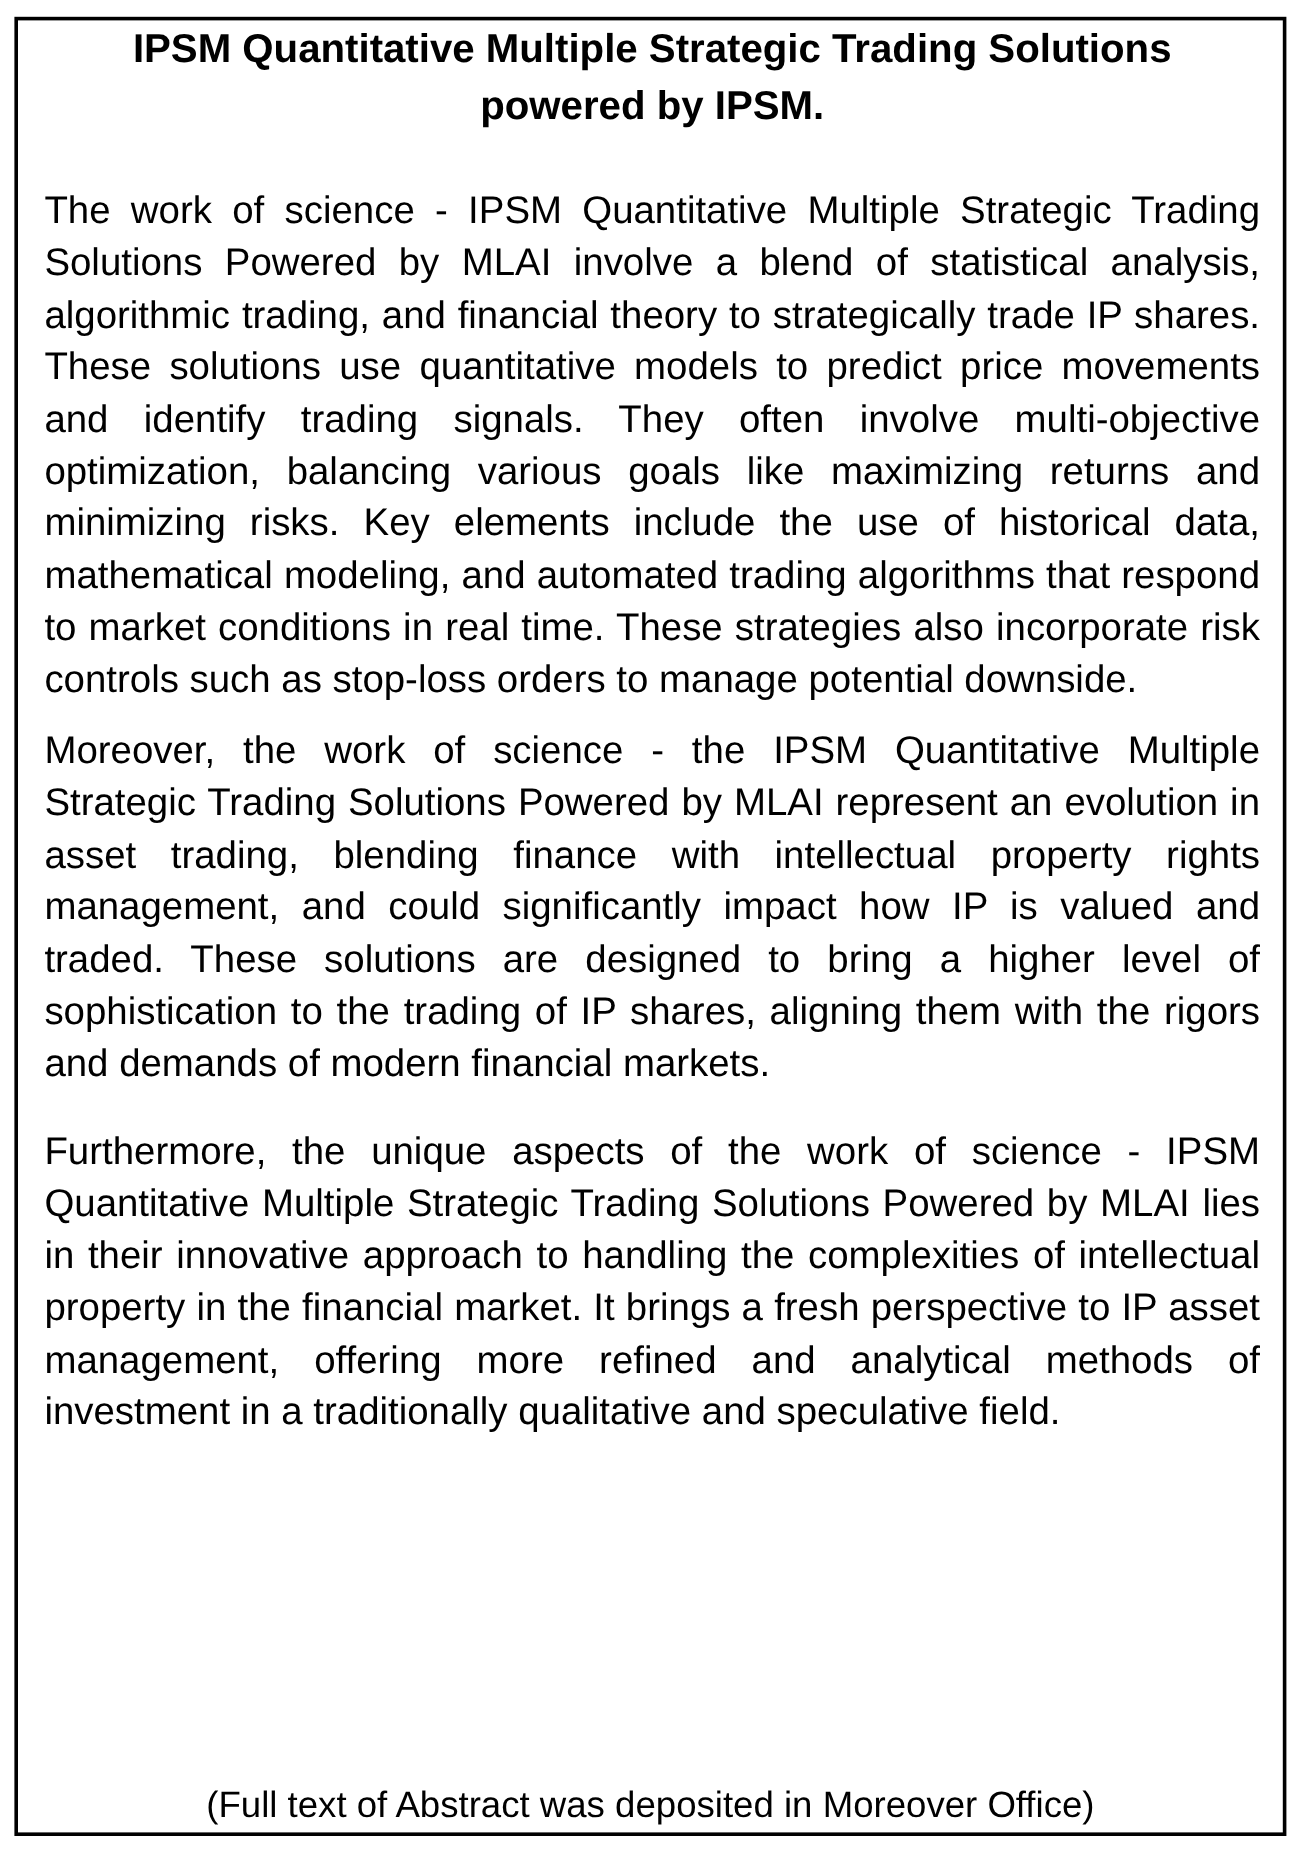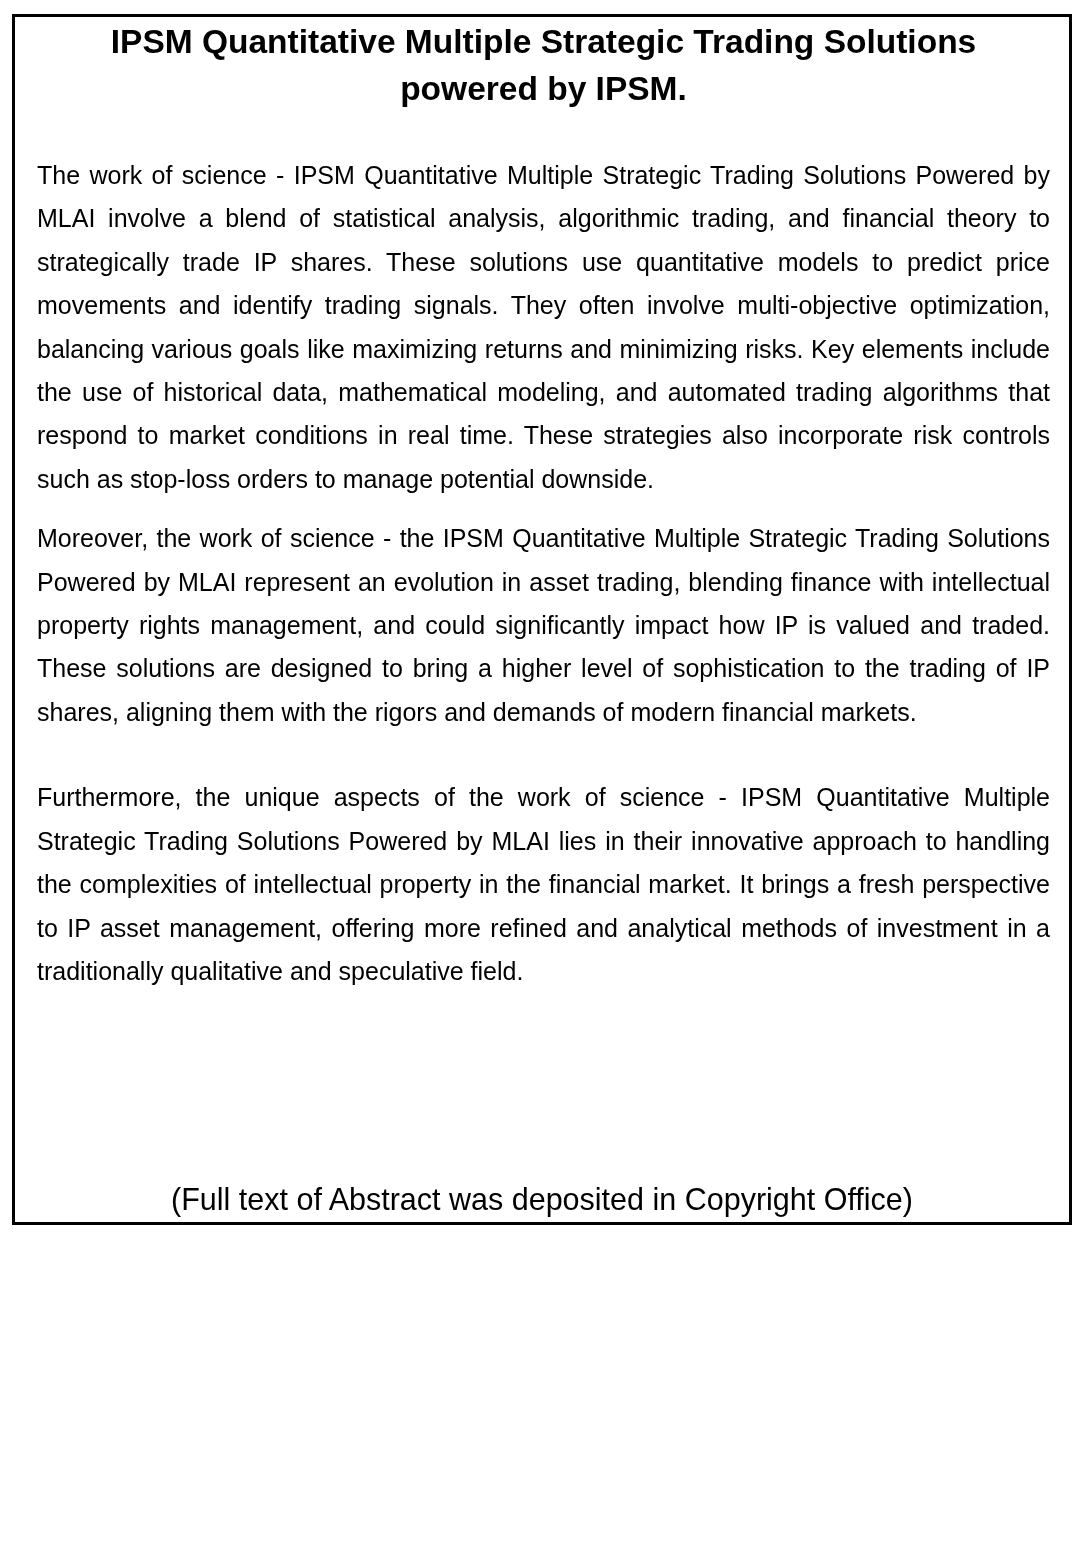--- a/index.html
+++ b/index.html
@@ -13,41 +13,41 @@
     width: 1080px;
     height: 1543px;
     background: #ffffff;
     overflow: hidden;
   }
   .frame {
     position: absolute;
     left: 12px;
     top: 14px;
     width: 1060px;
-    height: 1211px;
+    height: 1516px;
     border: 3px solid #000000;
     padding: 0 19px 0 22px;
   }
   .doc-title {
     margin-top: 1px;
     font-size: 33.5px;
     font-weight: 700;
     line-height: 47px;
     text-align: center;
     letter-spacing: 0;
   }
   .para {
-    font-size: 25px;
+    font-size: 32px;
     line-height: 43.4px;
     text-align: justify;
     text-justify: inter-word;
   }
   .para-1 { margin-top: 42px; }
   .para-2 { margin-top: 16px; }
-  .para-3 { margin-top: 42px; }
+  .para-3 { margin-top: 30px; }
   .deposit-note {
     position: absolute;
     left: 0;
     right: 0;
     bottom: 1px;
     font-size: 30.5px;
     line-height: 43.4px;
     text-align: center;
   }
 </style>
@@ -61,16 +61,16 @@
       <div>IPSM Quantitative Multiple Strategic Trading Solutions</div>
       <div>powered by IPSM.</div>
     </div>
 
     <p class="para para-1">The work of science - IPSM Quantitative Multiple Strategic Trading Solutions Powered by MLAI involve a blend of statistical analysis, algorithmic trading, and financial theory to strategically trade IP shares. These solutions use quantitative models to predict price movements and identify trading signals. They often involve multi-objective optimization, balancing various goals like maximizing returns and minimizing risks. Key elements include the use of historical data, mathematical modeling, and automated trading algorithms that respond to market conditions in real time. These strategies also incorporate risk controls such as stop-loss orders to manage potential downside.</p>
 
     <p class="para para-2">Moreover, the work of science - the IPSM Quantitative Multiple Strategic Trading Solutions Powered by MLAI represent an evolution in asset trading, blending finance with intellectual property rights management, and could significantly impact how IP is valued and traded. These solutions are designed to bring a higher level of sophistication to the trading of IP shares, aligning them with the rigors and demands of modern financial markets.</p>
 
     <p class="para para-3">Furthermore, the unique aspects of the work of science - IPSM Quantitative Multiple Strategic Trading Solutions Powered by MLAI lies in their innovative approach to handling the complexities of intellectual property in the financial market. It brings a fresh perspective to IP asset management, offering more refined and analytical methods of investment in a traditionally qualitative and speculative field.</p>
 
-    <div class="deposit-note">(Full text of Abstract was deposited in Copyright Office)</div>
+    <div class="deposit-note">(Full text of Abstract was deposited in Moreover Office)</div>
 
   </div>
 </div>
 
 </body></html>

